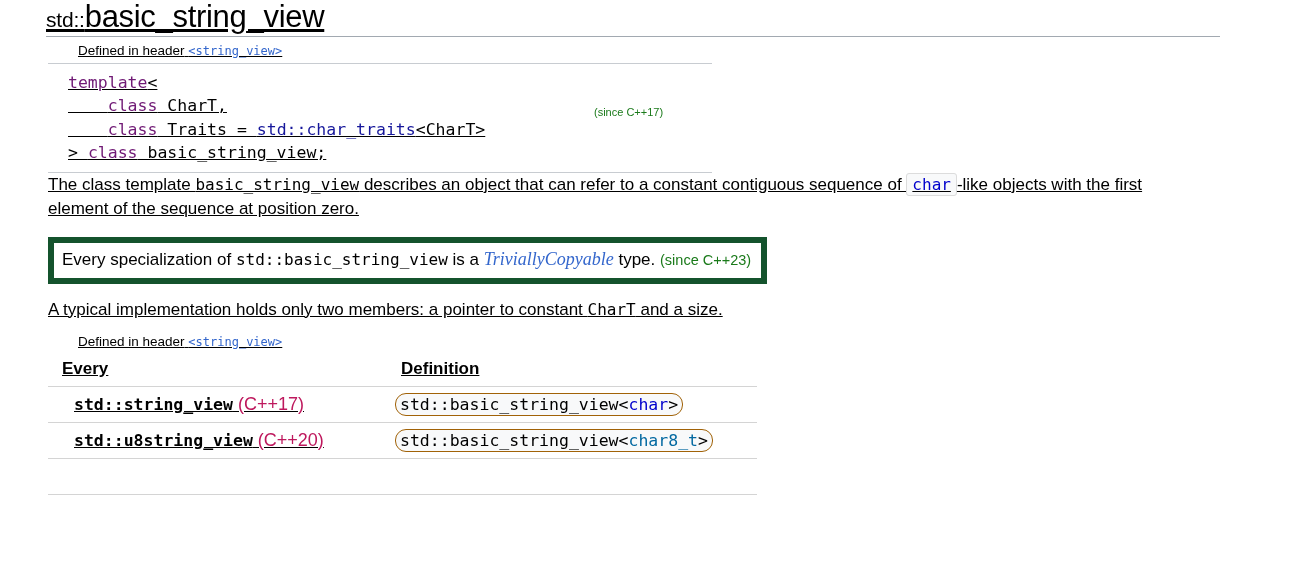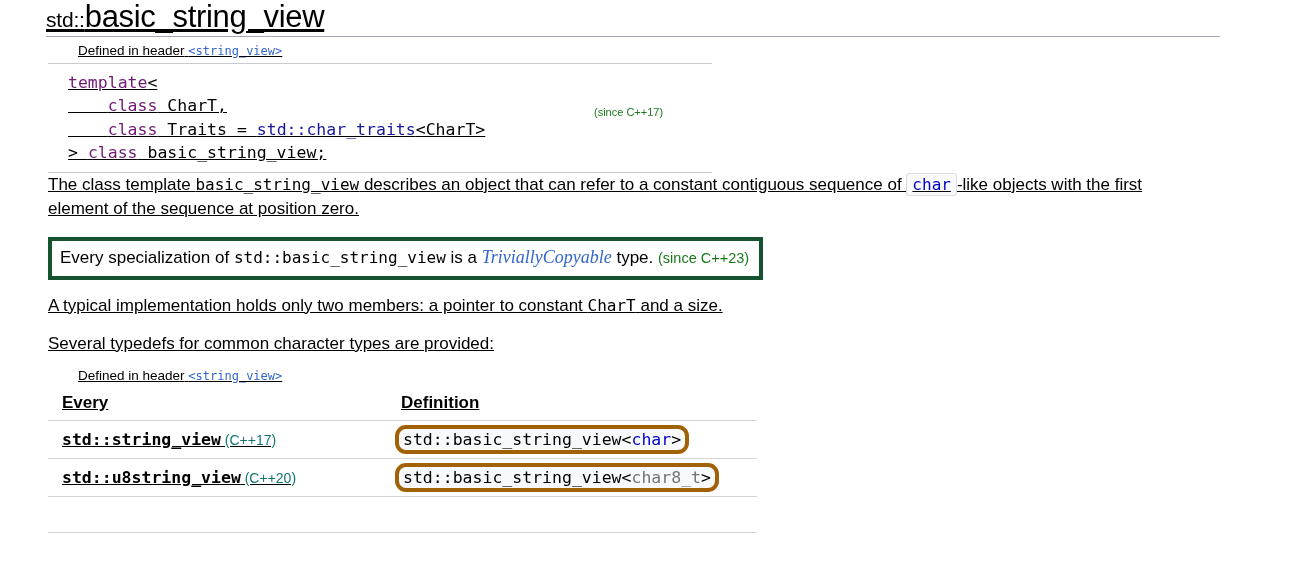--- a/index.html
+++ b/index.html
@@ -112,21 +112,21 @@
     background: #f8f9fa;
     border: 1px solid #dcdcdc;
     border-radius: 3px;
     padding: 1px 5px;
     white-space: nowrap;
   }
 
   
   .note-box {
     margin: 16px 0 0 48px;
-    border: 4px solid #14532d;
+    border: 6px solid #14532d;
     background: #ffffff;
     display: inline-block;
     padding: 6px 10px 7px 8px;
     font-size: 17px;
     line-height: 1.2;
     white-space: nowrap;
   }
   .tc-link {
     font-family: "Liberation Serif", serif;
     font-style: italic;
@@ -166,39 +166,40 @@
     border-bottom: 1px solid #d4d4d4;
     vertical-align: middle;
     height: 27px;
   }
   table.typedefs td.def-cell { padding-left: 8px; }
   th.col-type { width: 325px; }
   .type-name {
     font-family: "DejaVu Sans Mono", "Liberation Mono", monospace;
     font-size: 16.5px;
     font-weight: bold;
+    margin-left: 12px;
   }
   .type-since {
-    color: #0f766e;
-    font-size: 14px;
+    color: #be185d;
+    font-size: 18px;
     font-family: "Liberation Sans", sans-serif;
   }
   .def-box {
     display: inline-block;
     font-family: "DejaVu Sans Mono", "Liberation Mono", monospace;
     font-size: 16.5px;
     background: #f8f9fa;
-    border: 4px solid #a16207;
+    border: 1px solid #a16207;
     border-radius: 11px;
     padding: 1px 4px;
     white-space: nowrap;
     color: #000000;
   }
   .arg-link { color: #0000cc; }
-  .arg-plain { color: #737373; }
+  .arg-plain { color: #0369a1; }
 </style>
 </head>
 <body>
 
 <div class="page">
 
   <h1 class="page-title">
     <span class="title-ns">std::</span><span class="title-main">basic_string_view</span>
   </h1>
   <div class="title-rule"></div>
@@ -230,21 +231,20 @@
     <span>Every specialization of </span><span class="code-inline">std::basic_string_view</span><span> is a </span><span class="tc-link">TriviallyCopyable</span><span> type.</span>
     <span class="since-inline">(since C++23)</span>
   </div>
 
   
   <div class="prose p-impl">
     <span>A typical implementation holds only two members: a pointer to constant </span><span class="code-inline">CharT</span><span> and a size.</span>
   </div>
 
   
-  <div class="prose p-typedefs">Several typedefs for common character types are provided:</div>
 
   
   <div class="table-wrap">
     <div class="tbl-defined-in">
       <span>Defined in header</span>
       <span class="hdr-link">&lt;string_view&gt;</span>
     </div>
     <table class="typedefs">
       <thead>
         <tr>

